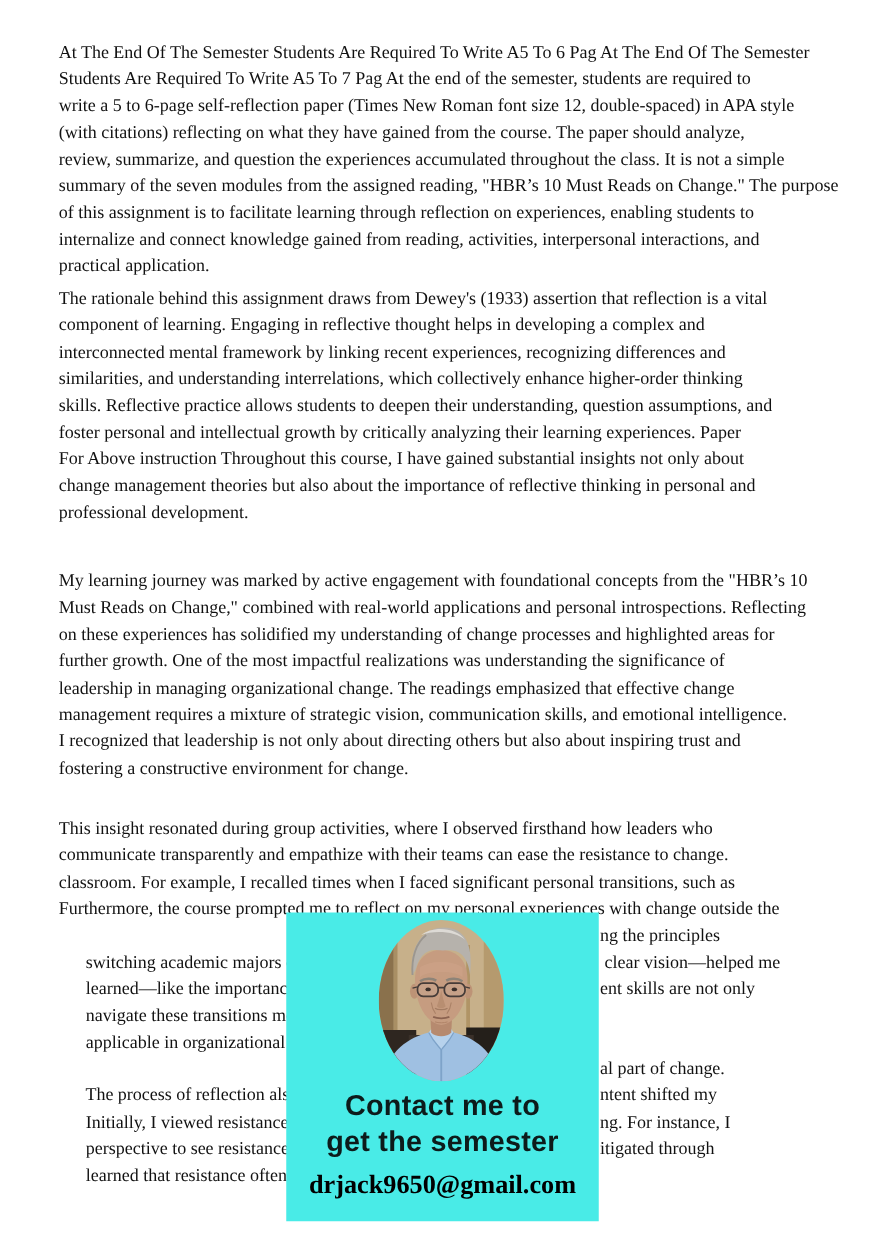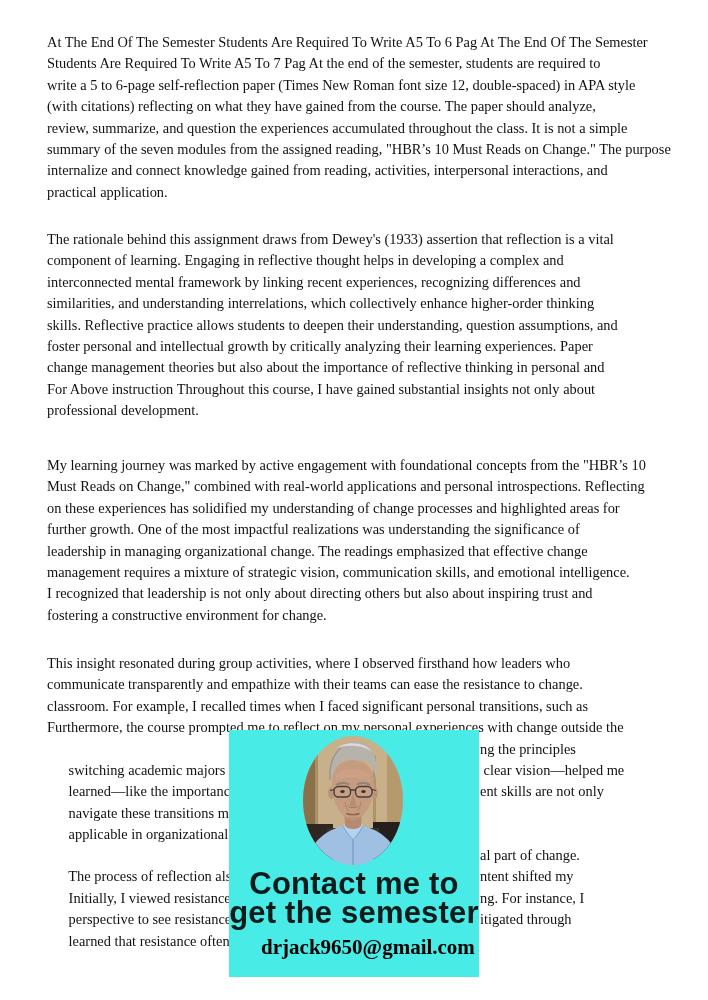--- a/index.html
+++ b/index.html
@@ -15,53 +15,54 @@
   .frag-right { position:absolute; left:433px; top:0; white-space:pre;text-align:right; }
 
   .overlay {
     position:absolute; left:229px; top:730px; width:250px; height:247px;
     background:#49ebe7; z-index:5; text-align:center;
   }
   .photo { position:absolute; left:74px; top:6px; width:100px; height:129px; }
   .contact-text {
     position:absolute; top:140px; left:0; width:100%;
     font-family:"Liberation Sans", sans-serif; font-weight:700;
-    font-size:31px; line-height:28.5px; color:#0d1b1b; letter-spacing:0.2px;
+    font-size:23px; line-height:28.5px; color:#0d1b1b; letter-spacing:0.2px;
   }
   .email {
-    position:absolute; top:204px; left:14px; width:100%;
+    position:absolute; top:204px; left:0; width:100%;
     font-family:"Liberation Serif", serif; font-weight:700;
     font-size:21px; line-height:26px; color:#000000;
   }
 </style>
 </head>
 <body>
 
 <div class="page">
 
   <div class="para" style="top:32px">
     <div class="line">At The End Of The Semester Students Are Required To Write A5 To 6 Pag At The End Of The Semester</div>
     <div class="line">Students Are Required To Write A5 To 7 Pag At the end of the semester, students are required to</div>
     <div class="line">write a 5 to 6-page self-reflection paper (Times New Roman font size 12, double-spaced) in APA style</div>
     <div class="line">(with citations) reflecting on what they have gained from the course. The paper should analyze,</div>
     <div class="line">review, summarize, and question the experiences accumulated throughout the class. It is not a simple</div>
     <div class="line">summary of the seven modules from the assigned reading, "HBR’s 10 Must Reads on Change." The purpose</div>
+    <div class="line">of this assignment is to facilitate learning through reflection on experiences, enabling students to</div>
     <div class="line">internalize and connect knowledge gained from reading, activities, interpersonal interactions, and</div>
     <div class="line">practical application.</div>
   </div>
 
   <div class="para" style="top:229px">
     <div class="line">The rationale behind this assignment draws from Dewey's (1933) assertion that reflection is a vital</div>
     <div class="line">component of learning. Engaging in reflective thought helps in developing a complex and</div>
     <div class="line">interconnected mental framework by linking recent experiences, recognizing differences and</div>
     <div class="line">similarities, and understanding interrelations, which collectively enhance higher-order thinking</div>
     <div class="line">skills. Reflective practice allows students to deepen their understanding, question assumptions, and</div>
     <div class="line">foster personal and intellectual growth by critically analyzing their learning experiences. Paper</div>
+    <div class="line">For Above instruction Throughout this course, I have gained substantial insights not only about</div>
     <div class="line">change management theories but also about the importance of reflective thinking in personal and</div>
-    <div class="line">For Above instruction Throughout this course, I have gained substantial insights not only about</div>
     <div class="line">professional development.</div>
   </div>
 
   <div class="para" style="top:455px">
     <div class="line">My learning journey was marked by active engagement with foundational concepts from the "HBR’s 10</div>
     <div class="line">Must Reads on Change," combined with real-world applications and personal introspections. Reflecting</div>
     <div class="line">on these experiences has solidified my understanding of change processes and highlighted areas for</div>
     <div class="line">further growth. One of the most impactful realizations was understanding the significance of</div>
     <div class="line">leadership in managing organizational change. The readings emphasized that effective change</div>
     <div class="line">management requires a mixture of strategic vision, communication skills, and emotional intelligence.</div>

